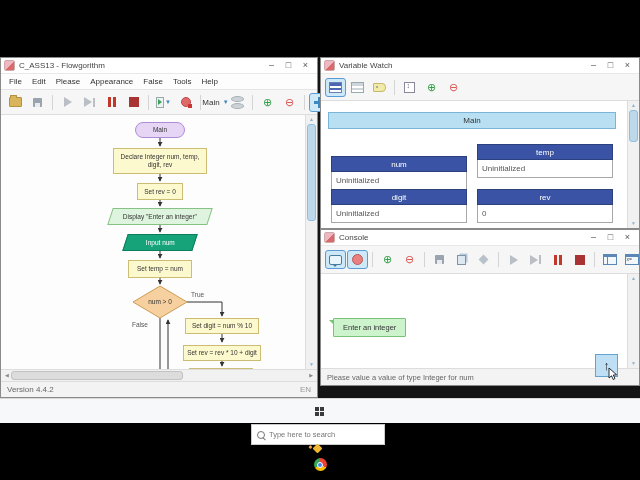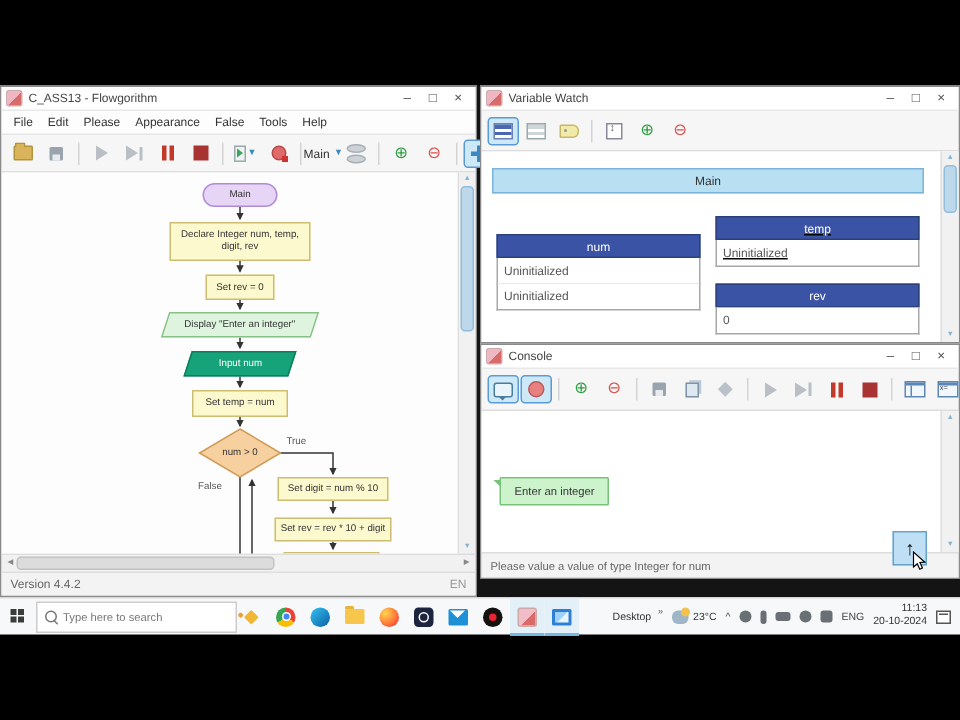--- a/index.html
+++ b/index.html
@@ -102,21 +102,21 @@
   .concontent{flex:1;display:flex;min-height:0;background:#fff;}
   .coninner{flex:1;position:relative;}
   .bubble{position:absolute;left:12px;top:44px;height:17px;background:#cdf3cd;border:1px solid #79c279;display:flex;align-items:center;padding:0 9px;font-size:7.5px;color:#333;border-radius:1px;}
   .bubble::before{content:"";position:absolute;left:-5px;top:1px;border-top:5px solid #79c279;border-left:5px solid transparent;}
   .coninput{position:absolute;left:10px;top:80px;width:258px;height:22px;border:1px solid #9a9a9a;background:#fff;font-family:"Liberation Mono",monospace;font-size:8px;color:#444;padding:0 6px;box-sizing:border-box;}
   .sendbtn{position:absolute;left:274px;top:80px;width:23px;height:23px;background:#bfdff5;border:1px solid #66a3cc;box-sizing:border-box;display:flex;align-items:center;justify-content:center;font-size:13px;font-weight:bold;color:#111;}
   .cursor{position:absolute;left:287px;top:93px;pointer-events:none;}
   #conwin .statusbar{height:16px;font-size:7.5px;}
 
   
-  .taskbar{position:absolute;left:0;top:398px;width:640px;height:25px;background:#f7f8f9;border-top:1px solid #d8d8d8;display:flex;align-items:center;box-sizing:border-box;}
+  .taskbar{position:absolute;left:0;top:398px;width:640px;height:25px;background:#f7f8f9;border-top:1px solid #d8d8d8;display:flex;align-items:center;box-sizing:border-box;flex-direction:column;}
   .startbtn{width:24px;height:25px;display:flex;align-items:center;justify-content:center;flex:none;}
   .winlogo{width:10px;height:10px;display:grid;grid-template-columns:4px 4px;grid-template-rows:4px 4px;gap:1px;}
   .winlogo div{background:#3b3b3b;}
   .searchbox{width:122px;height:19px;background:#fff;border:1px solid #ccc;display:flex;align-items:center;padding:0 5px;gap:4px;flex:none;margin-right:4px;}
   .i-search{width:6px;height:6px;border:1.2px solid #777;border-radius:50%;position:relative;flex:none;}
   .i-search::after{content:"";position:absolute;left:5px;top:5px;width:4px;height:1.2px;background:#777;transform:rotate(45deg);transform-origin:0 0;}
   .searchtext{font-size:7.5px;color:#777;white-space:nowrap;}
   .i-sparkle{width:7px;height:7px;background:#f2b632;transform:rotate(45deg);border-radius:1px;position:relative;margin:0 8px 0 2px;flex:none;}
   .i-sparkle::after{content:"";position:absolute;left:-4px;top:6px;width:3px;height:3px;background:#e9a13b;border-radius:1px;}
   .tbicon{width:23px;height:25px;display:flex;align-items:center;justify-content:center;flex:none;position:relative;}
@@ -326,25 +326,26 @@
           <span class="i-zoomout">⊖</span>
         </span>
     </div>
     <div class="vwcontent">
       <div class="vwinner">
         <div class="scopehdr">Main</div>
         <div class="vcell" style="left:10px;top:43px;margin-top:12px;">
           <div class="vname">num</div>
           <div class="vval">Uninitialized</div>
         </div>
-        <div class="vcell" style="left:156px;top:43px;text-decoration:underline;">
+        <div class="vcell" style="left:156px;top:43px;">
           <div class="vname">temp</div>
           <div class="vval">Uninitialized</div>
         </div>
         <div class="vcell" style="left:10px;top:88px;">
+          <div class="vname">digit</div>
           <div class="vval">Uninitialized</div>
         </div>
         <div class="vcell" style="left:156px;top:88px;">
           <div class="vname">rev</div>
           <div class="vval">0</div>
         </div>
       </div>
       <div class="vscroll">
         <span class="sarrow">▲</span>
         <span class="vthumb" style="height:30px;"></span>

